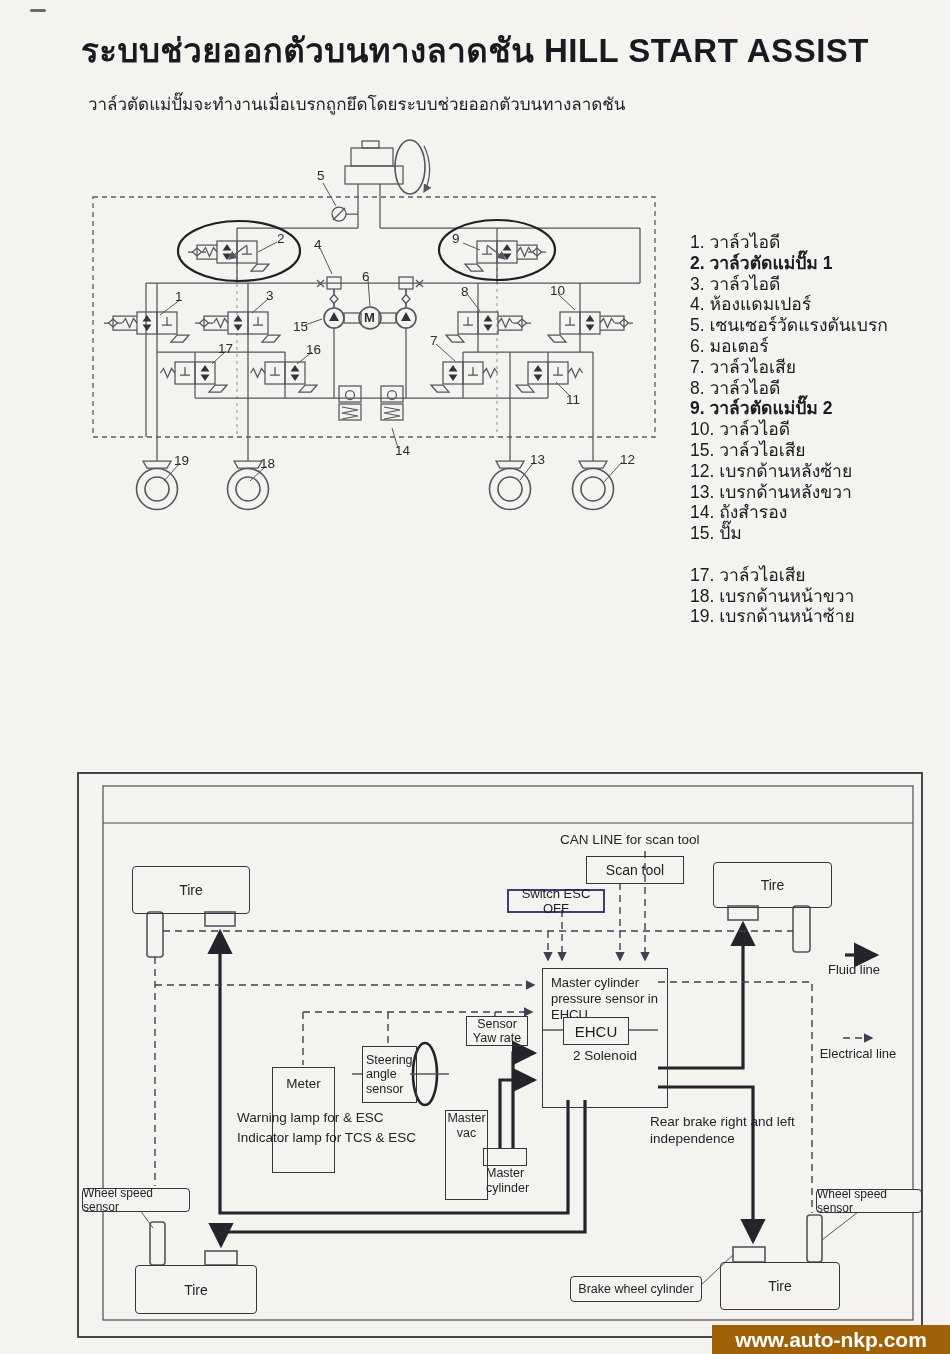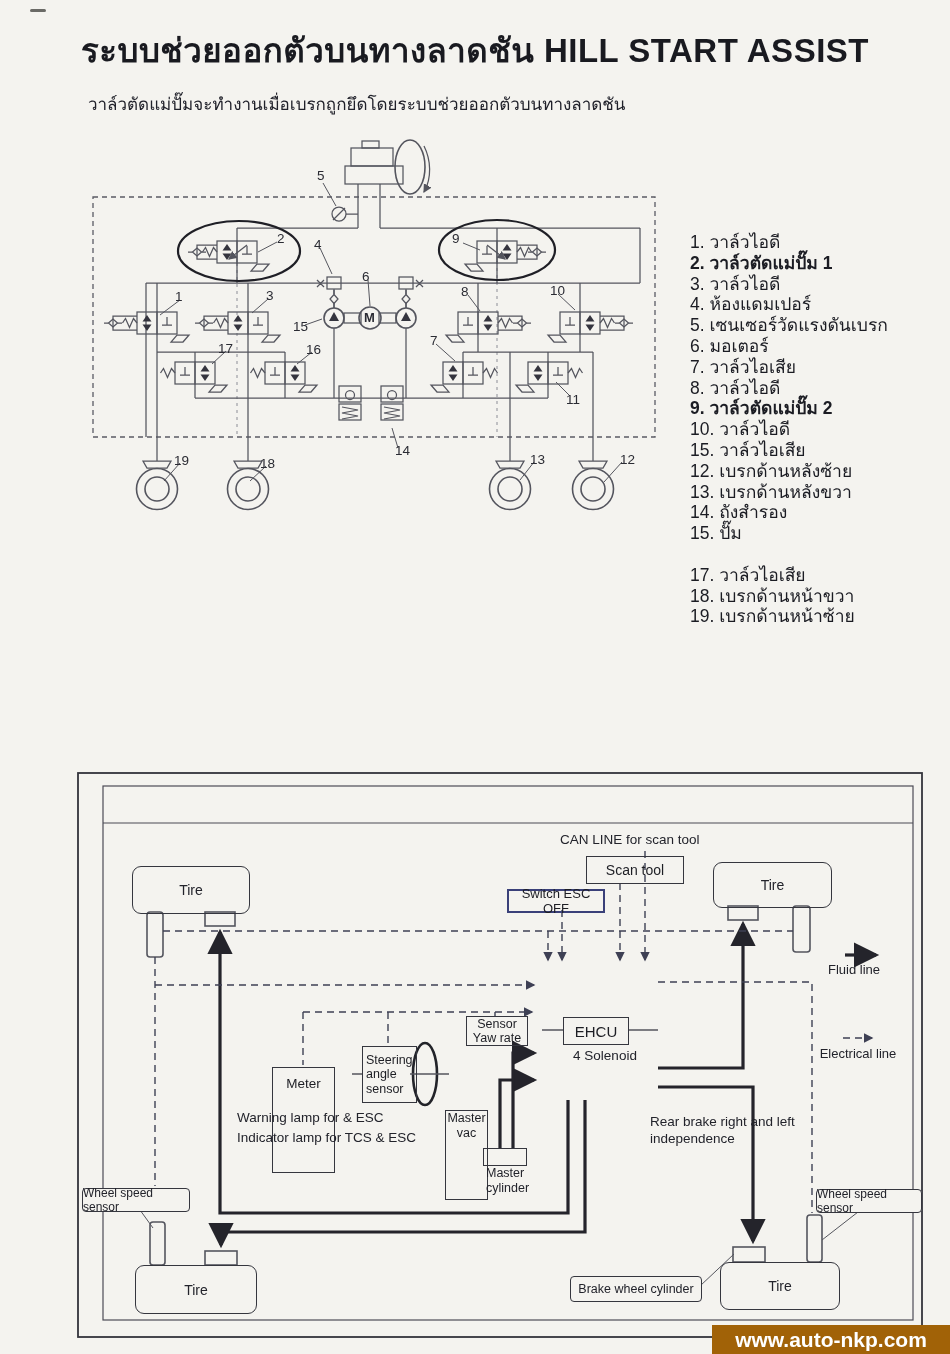--- a/index.html
+++ b/index.html
@@ -7,21 +7,21 @@
         font-family:"Liberation Sans","DejaVu Sans",sans-serif;color:#1d1e24;}
   svg{position:absolute;left:0;top:0;z-index:1;}
   .abs{position:absolute;z-index:2;}
   #title{left:0;top:24px;width:950px;text-align:center;font-size:33px;font-weight:600;letter-spacing:.5px;color:#191a20;}
   #subtitle{left:88px;top:90px;width:780px;font-size:17px;color:#20212a;}
   .lg{left:690px;width:250px;height:20.8px;font-size:17.5px;line-height:20.8px;color:#1b1c23;white-space:nowrap;}
   .lg.b{font-weight:700;}
   .co{font-size:13.5px;color:#2a2b33;z-index:3;}
   .mlab{font-size:13px;font-weight:600;color:#2a2b33;}
   .box{border:1.5px solid #35363e;background:transparent;display:flex;align-items:center;justify-content:center;text-align:center;}
-  .tire{border-radius:9px;font-size:14px;color:#22232b;}
+  .tire{border-radius:4px;font-size:14px;color:#22232b;}
   .pill{border:1.4px solid #35363e;border-radius:4px;display:flex;align-items:center;justify-content:center;
         font-size:12px;color:#22232b;background:#f4f3ef;}
   .lbl{font-size:13.5px;color:#22232b;}
   .sm{font-size:12.5px;line-height:14.5px;}
   #switch-esc{border:2px solid #3a4079;}
   #ehcu-box{align-items:flex-start;justify-content:flex-start;padding:6px 0 0 8px;text-align:left;font-size:13px;line-height:16px;}
   #wm{left:712px;top:1325px;width:238px;height:29px;background:#a16207;color:#ffffff;
       display:flex;align-items:center;justify-content:center;font-size:21px;font-weight:700;z-index:4;}
   #corner-mark{left:30px;top:9px;width:16px;height:3px;background:#6a6a66;border-radius:2px;z-index:2;}
   
@@ -266,22 +266,23 @@
 
 <div class="abs lbl" style="left:560px;top:832px;width:160px">CAN LINE for scan tool</div>
 <div class="abs box" style="left:586px;top:856px;width:96px;height:26px;font-size:14px">Scan tool</div>
 <div class="abs box" id="switch-esc" style="left:507px;top:889px;width:94px;height:20px;font-size:13px">Switch ESC OFF</div>
 
 <div class="abs box tire" style="left:132px;top:866px;width:116px;height:46px">Tire</div>
 <div class="abs box tire" style="left:713px;top:862px;width:117px;height:44px">Tire</div>
 <div class="abs box tire" style="left:135px;top:1265px;width:120px;height:47px">Tire</div>
 <div class="abs box tire" style="left:720px;top:1262px;width:118px;height:46px">Tire</div>
 
+<div class="abs box" id="ehcu-box" style="left:542px;top:968px;width:116px;height:132px">Master cylinder pressure sensor in EHCU</div>
 <div class="abs box" style="left:563px;top:1017px;width:64px;height:26px;font-size:15px;background:#f4f3ef">EHCU</div>
-<div class="abs lbl" style="left:552px;top:1048px;width:106px;text-align:center">4 Solenoid</div>
+<div class="abs lbl" style="left:552px;top:1048px;width:106px;text-align:center">2 Solenoid</div>
 
 <div class="abs box sm" style="left:466px;top:1016px;width:60px;height:28px">Sensor Yaw rate</div>
 <div class="abs box sm" style="left:362px;top:1046px;width:50px;height:55px;text-align:left;justify-content:flex-start;padding-left:3px">Steering angle sensor</div>
 <div class="abs box" style="left:272px;top:1067px;width:61px;height:96px;align-items:flex-start;padding-top:8px;font-size:13.5px">Meter</div>
 
 <div class="abs lbl" style="left:237px;top:1110px;width:220px">Warning lamp for &amp; ESC</div>
 <div class="abs lbl" style="left:237px;top:1130px;width:220px">Indicator lamp for TCS &amp; ESC</div>
 
 <div class="abs box sm" style="left:445px;top:1110px;width:41px;height:88px;align-items:flex-start;">Master vac</div>
 <div class="abs box" style="left:483px;top:1148px;width:42px;height:16px"></div>

